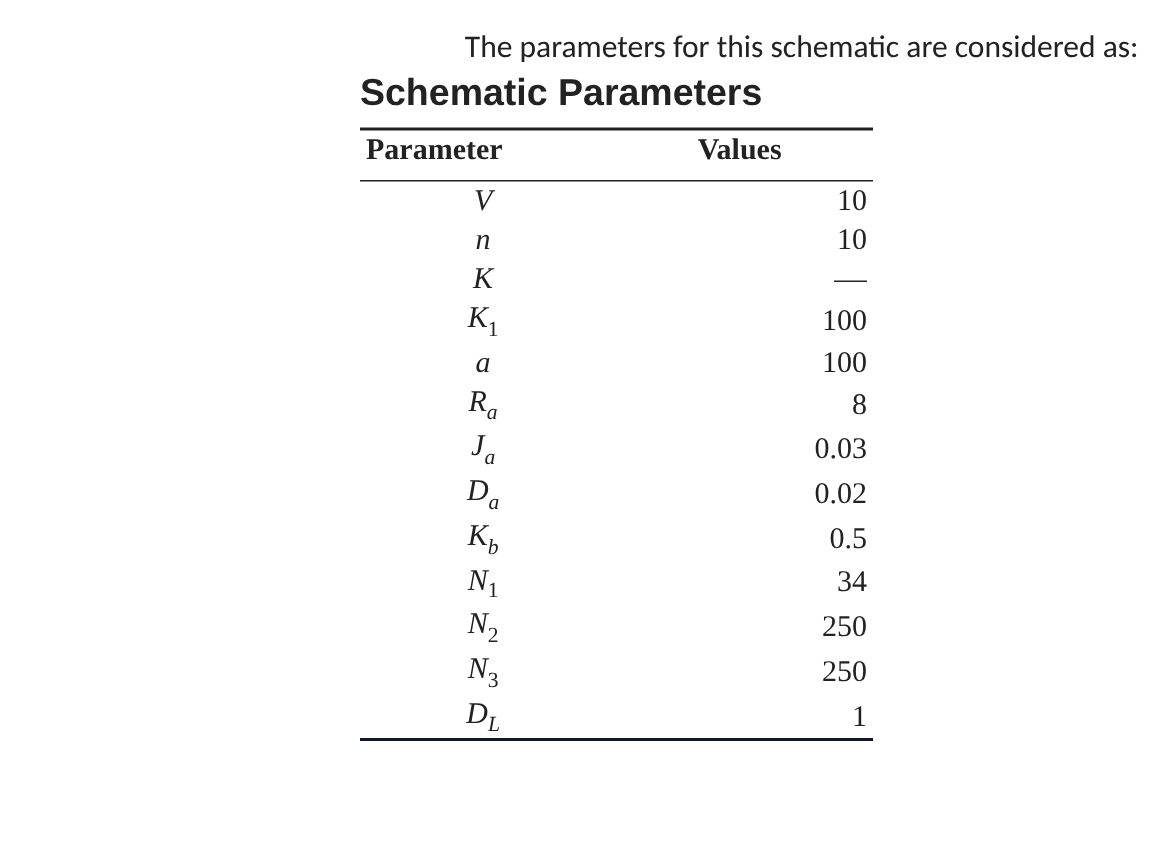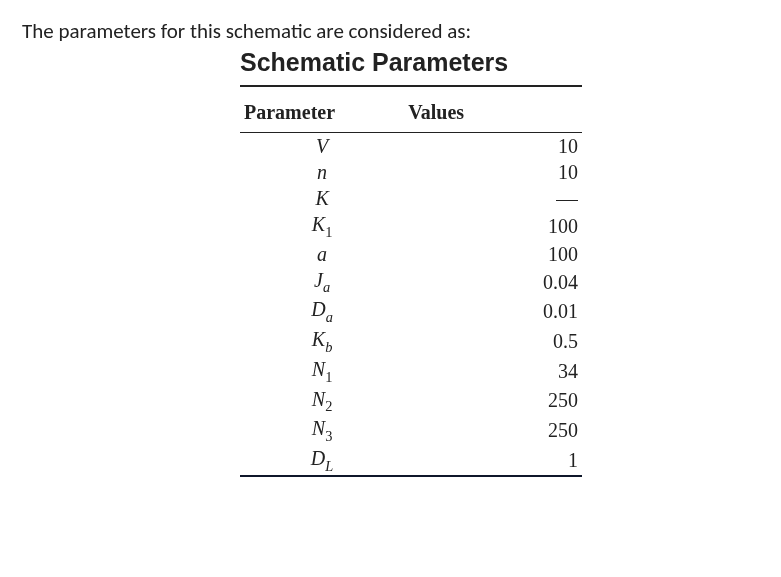--- a/index.html
+++ b/index.html
@@ -13,44 +13,46 @@
   }
   .page {
     padding: 18px 22px;
     box-sizing: border-box;
   }
   .intro {
     font-family: Calibri, "Segoe UI", Arial, sans-serif;
     font-size: 21px;
     color: #222;
     margin: 0 0 4px 0;
+    text-align: right;
   }
   .tbl-wrap {
     width: 342px;
     margin-left: 218px;
   }
   .tbl-title {
     font-family: "Segoe UI", Arial, Helvetica, sans-serif;
     font-weight: 700;
     font-size: 25px;
     color: #222;
     margin: 0 0 8px 0;
   }
   table.params {
     border-collapse: collapse;
     width: 100%;
   }
   table.params th {
     font-family: "Times New Roman", Times, serif;
     font-weight: 700;
     font-size: 20px;
-    padding: 14px 4px 8px 4px;
+    padding: 2px 4px 8px 4px;
     text-align: left;
   }
   table.params th.col-values {
+    text-align: center;
   }
   
   table.params thead tr th {
     border-top: 2px solid #222;
     border-bottom: 1.5px solid #222;
   }
   table.params tbody tr:last-child td {
     border-bottom: 2px solid #0f172a;
   }
   table.params td {
@@ -124,26 +126,30 @@
           </tr>
           <tr>
             <td class="col-param"><span>K</span><span class="sub-up">1</span></td>
             <td class="col-values"><span>100</span></td>
           </tr>
           <tr>
             <td class="col-param"><span>a</span></td>
             <td class="col-values"><span>100</span></td>
           </tr>
           <tr>
+            <td class="col-param"><span>R</span><span class="sub">a</span></td>
+            <td class="col-values"><span>8</span></td>
+          </tr>
+          <tr>
             <td class="col-param"><span>J</span><span class="sub">a</span></td>
-            <td class="col-values"><span>0.04</span></td>
+            <td class="col-values"><span>0.03</span></td>
           </tr>
           <tr>
             <td class="col-param"><span>D</span><span class="sub">a</span></td>
-            <td class="col-values"><span>0.01</span></td>
+            <td class="col-values"><span>0.02</span></td>
           </tr>
           <tr>
             <td class="col-param"><span>K</span><span class="sub">b</span></td>
             <td class="col-values"><span>0.5</span></td>
           </tr>
           <tr>
             <td class="col-param"><span>N</span><span class="sub-up">1</span></td>
             <td class="col-values"><span>34</span></td>
           </tr>
           <tr>

